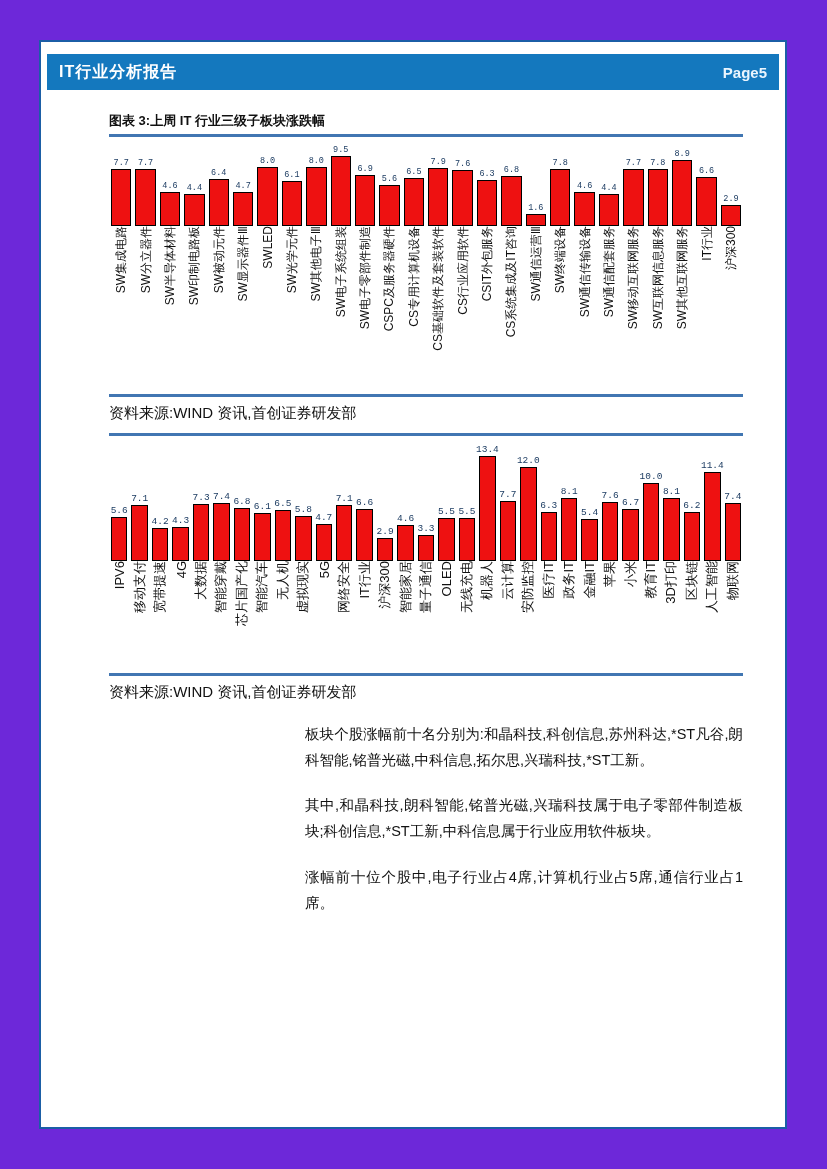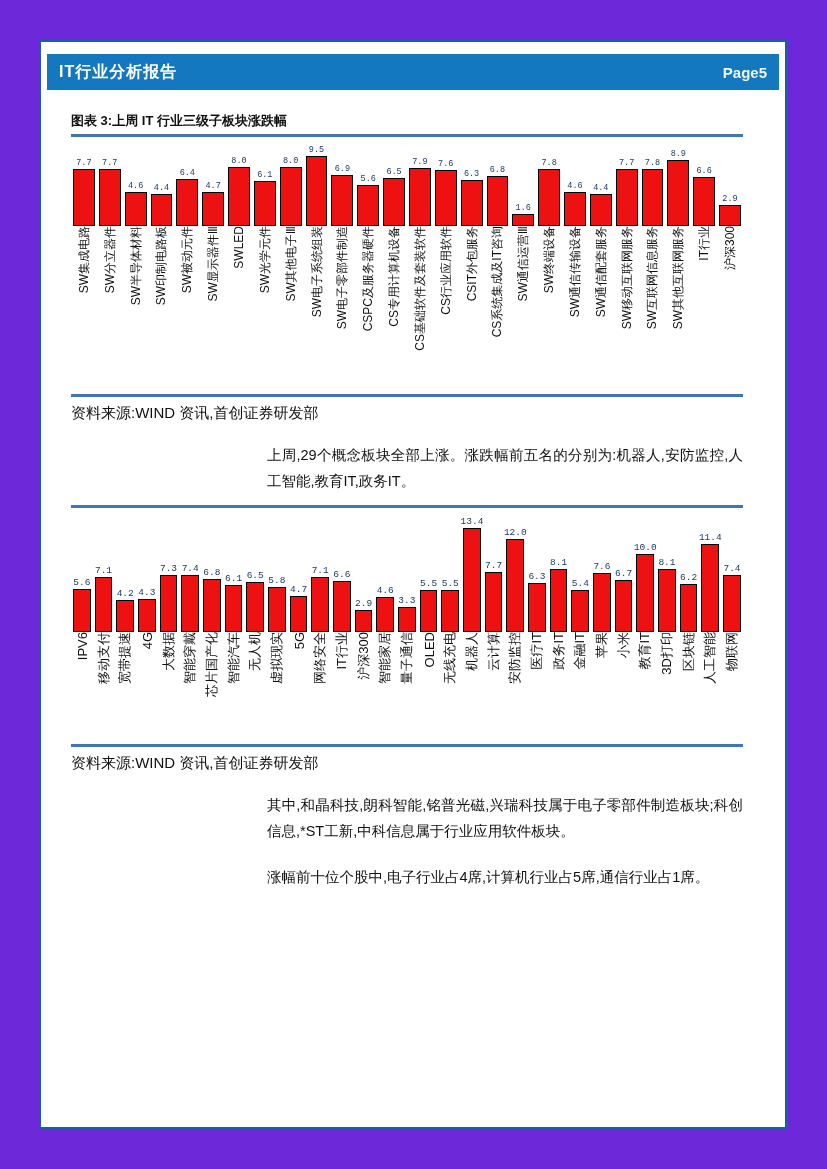--- a/index.html
+++ b/index.html
@@ -11,21 +11,21 @@
     position:absolute; left:39px; top:40px; width:748px; height:1089px;
     border:2px solid #1B5EA6; box-sizing:border-box; background:#ffffff;
   }
   .hdr {
     margin:12px 6px 0 6px; height:36px; background:#1478BE;
     display:flex; align-items:center; justify-content:space-between;
     padding:0 12px; box-sizing:border-box;
   }
   .hdr-title { color:#ffffff; font-weight:bold; font-size:16px; letter-spacing:1px; }
   .hdr-page  { color:#EAF5FE; font-weight:bold; font-size:15px; }
-  .content { padding:14px 42px 0 30px; }
+  .content { padding:14px 42px 0 68px; }
   .caption { font-size:13px; font-weight:bold; color:#111111; margin:8px 0 4px 0; }
   .rule { height:3px; background:#4176B2; }
   .chart { display:flex; align-items:flex-end; margin-top:8px; width:100%; }
   .col { flex:1 1 0; min-width:0; display:flex; flex-direction:column; justify-content:flex-end; margin:0 2px; }
   .val { align-self:center; white-space:nowrap; color:#17375E; margin-bottom:1px;font-family:Liberation Mono, monospace; }
   .chart1 .val { font-size:8.5px; }
   .chart2 .val { font-size:9.5px; }
   .bar { width:100%; background:#EE1111; border:1px solid #000000; box-sizing:border-box; }
   .xlblwrap { position:relative; width:100%; }
   .chart1 .xlblwrap { height:168px; }
@@ -241,21 +241,20 @@
             <div class="bar" style="height: 21.46px; background: rgb(238, 17, 17); border-color: rgb(0, 0, 0);"></div>
             <div class="xlblwrap">
               <span>沪深300</span>
             </div>
           </div>
         </div>
 
       <div class="rule"></div>
       <div class="source">资料来源:WIND 资讯,首创证券研发部</div>
 
-      <div class="para">上周,29个概念板块全部上涨。涨跌幅前五名的分别为:机器人,安防监控,人工智能,教育IT,政务IT。</div>
 
       <div class="gap-md"></div>
       <div class="rule"></div>
 
       <div class="chart chart2">
           <div class="col">
             <div class="val">5.6</div>
             <div class="bar" style="height: 43.68px; background: rgb(238, 17, 17); border-color: rgb(0, 0, 0);"></div>
             <div class="xlblwrap">
               <span>IPV6</span>
@@ -469,18 +468,19 @@
             <div class="bar" style="height: 57.72px; background: rgb(238, 17, 17); border-color: rgb(0, 0, 0);"></div>
             <div class="xlblwrap">
               <span>物联网</span>
             </div>
           </div>
         </div>
 
       <div class="rule"></div>
       <div class="source">资料来源:WIND 资讯,首创证券研发部</div>
 
+      <div class="para">板块个股涨幅前十名分别为:和晶科技,科创信息,苏州科达,*ST凡谷,朗科智能,铭普光磁,中科信息,拓尔思,兴瑞科技,*ST工新。</div>
       <div class="para">其中,和晶科技,朗科智能,铭普光磁,兴瑞科技属于电子零部件制造板块;科创信息,*ST工新,中科信息属于行业应用软件板块。</div>
       <div class="para">涨幅前十位个股中,电子行业占4席,计算机行业占5席,通信行业占1席。</div>
 
     </div>
   </div>
 </div>
 
 </body></html>

